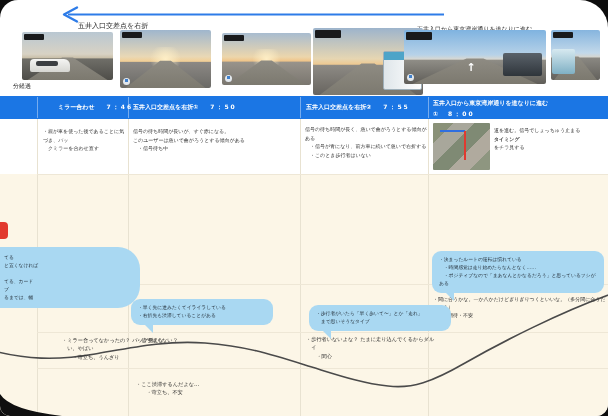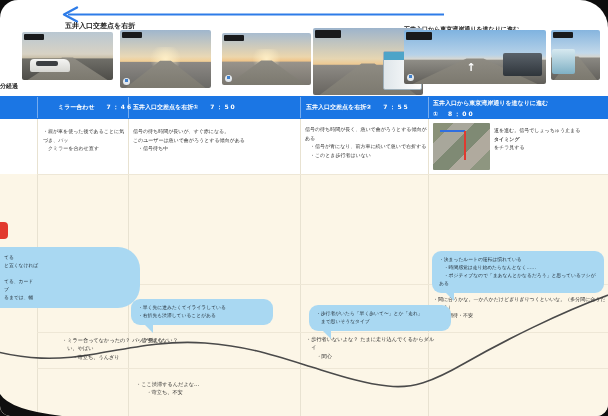--- a/index.html
+++ b/index.html
@@ -10,21 +10,21 @@
   .vline{position:absolute;top:119px;bottom:0;width:1px;background:#e8e2d1;z-index:2;}
   .hline{position:absolute;left:37px;right:0;height:1px;background:#eee7d6;z-index:2;}
   .band{position:absolute;left:0;top:96px;width:608px;height:23px;background:#1b76e4;z-index:2;}
   .bandline{position:absolute;top:97px;height:21px;width:1px;background:rgba(255,255,255,.4);z-index:3;}
   .bandh{position:absolute;top:0;display:flex;flex-wrap:wrap;column-gap:12px;row-gap:1px;
          color:#fff;font-size:6px;font-weight:600;line-height:10px;z-index:3;}
   .bandh .time{letter-spacing:2px;}
   .title{position:absolute;left:450px;top:8px;font-size:10px;font-weight:bold;letter-spacing:.2px;z-index:4;}
   .title .tb{color:#1a73e8;}
   .title .tk{color:#1d1d1f;}
-  .lbl{position:absolute;font-weight:bold;color:#222;z-index:4;}
+  .lbl{position:absolute;font-weight:normal;color:#222;z-index:4;margin-left:13px;}
   .t{position:absolute;white-space:pre-line;color:#2b2b2b;font-size:5.2px;line-height:1.62;z-index:4;}
   .sit{font-size:5px;line-height:1.7;}
   .photo{position:absolute;border-radius:2px;overflow:hidden;z-index:4;
          background:linear-gradient(180deg,var(--sky1),var(--sky2) 46%,var(--hor) 54%,var(--g1) 56%,var(--g2) 100%);}
   .photo .road{position:absolute;left:0;top:0;right:0;bottom:0;
          background:linear-gradient(180deg,#a3a099,#7c796f);
          clip-path:polygon(44% 53%,56% 53%,94% 100%,6% 100%);}
   .photo .chip{position:absolute;top:2px;left:2px;width:20px;height:6px;background:#191a1c;border-radius:1px;}
   .photo .compass{position:absolute;bottom:3px;left:3px;width:7px;height:7px;border-radius:50%;
          background:radial-gradient(circle at 50% 40%,#3b82d6 0 30%,#eef4fa 31%);opacity:.9;}

